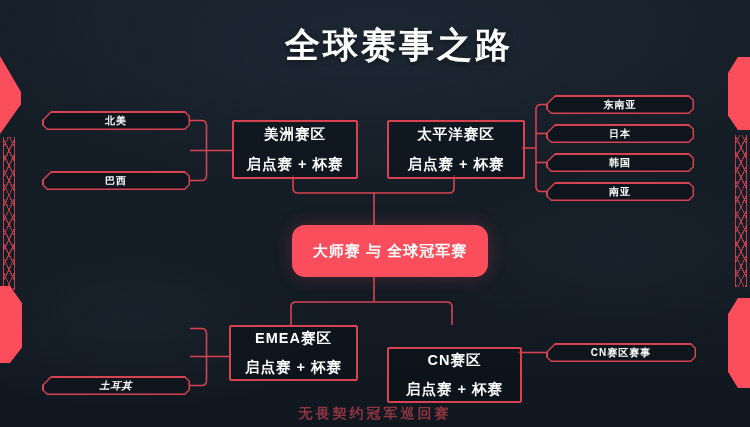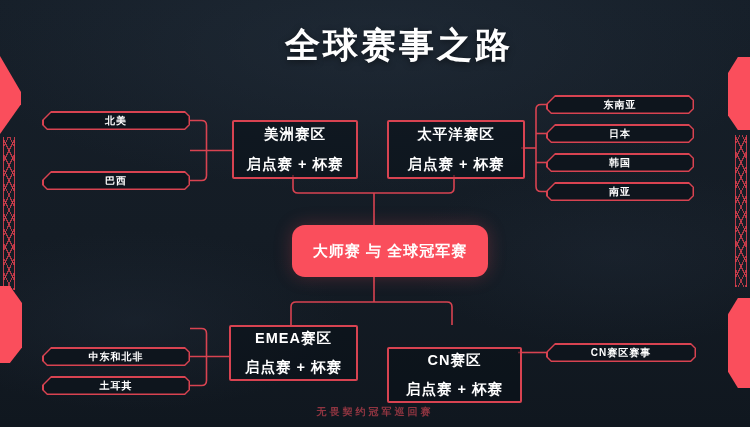--- a/index.html
+++ b/index.html
@@ -43,33 +43,33 @@
   .masters{
     position:absolute;left:292px;top:225px;width:196px;height:52px;
     background:#fa4e5c;display:flex;align-items:center;justify-content:center;
     box-shadow:0 0 18px rgba(250,78,92,.25);
     border-radius:13px;
   }
   .masters span{font-size:15px;font-weight:800;letter-spacing:1px;}
   
   .b-na{left:42px;top:111px;}  .b-latam{left:42px;top:141px;}  .b-br{left:42px;top:171px;}
   .b-sea{left:546px;top:95px;} .b-jp{left:546px;top:124px;font-family:Liberation Serif, serif;}  .b-kr{left:546px;top:153px;} .b-sa{left:546px;top:182px;}
-  .b-eu{left:42px;top:319px;}  .b-mena{left:42px;top:347px;} .b-tr{left:42px;top:376px;}
+  .b-eu{left:42px;top:319px;}  .b-mena{left:42px;top:347px;} .b-tr{left:42px;top:376px;font-style:italic;}
   .b-cnev{left:546px;top:343px;width:150px;text-align:right;}
   .r-am{left:232px;top:120px;width:122px;height:55px;}
   .r-pac{left:387px;top:120px;width:134px;height:55px;text-align:center;}
   .r-emea{left:229px;top:325px;width:125px;height:52px;}
   .r-cn{left:387px;top:325px;width:131px;height:52px;margin-top:22px;}
   
   .wires{position:absolute;left:0;top:0;width:750px;height:427px;pointer-events:none;}
   .wires path{fill:none;stroke:#d84351;stroke-width:1.6px;}
   
   .footer{
     position:absolute;left:0;top:405px;width:100%;text-align:center;
-    font-size:10px;font-weight:700;letter-spacing:3px;color:rgba(250,78,92,.55);
+    font-size:14px;font-weight:700;letter-spacing:3px;color:rgba(250,78,92,.55);
   }
   
   .decor{position:absolute;background:#fa4e5c;}
   .d-lt{left:0;top:56px;width:21px;height:78px;clip-path:polygon(0 0,100% 46%,100% 62%,0 100%);}
   .d-lb{left:0;top:286px;width:22px;height:77px;clip-path:polygon(0 0,45% 0,100% 22%,100% 80%,45% 100%,0 100%);}
   .d-rt{right:0;top:57px;width:22px;height:73px;clip-path:polygon(100% 0,45% 0,0 22%,0 80%,45% 100%,100% 100%);}
   .d-rb{right:0;top:298px;width:22px;height:90px;clip-path:polygon(100% 0,45% 0,0 18%,0 82%,45% 100%,100% 100%);}
   .lattice{
     position:absolute;width:12px;box-sizing:border-box;
     border-left:1.5px solid rgba(225,65,80,.85);
@@ -143,23 +143,20 @@
   </div>
   <div class="region r-pac">
     <span>太平洋赛区</span>
     <span>启点赛 + 杯赛</span>
   </div>
 
   <div class="masters">
     <span>大师赛 与 全球冠军赛</span>
   </div>
 
-  <div class="tag b-mena">
-    <span>中东和北非</span>
-    </div>
   <div class="tag b-tr">
     <span>土耳其</span>
     </div>
 
   <div class="region r-emea">
     <span>EMEA赛区</span>
     <span>启点赛 + 杯赛</span>
   </div>
   <div class="region r-cn">
     <span>CN赛区</span>

